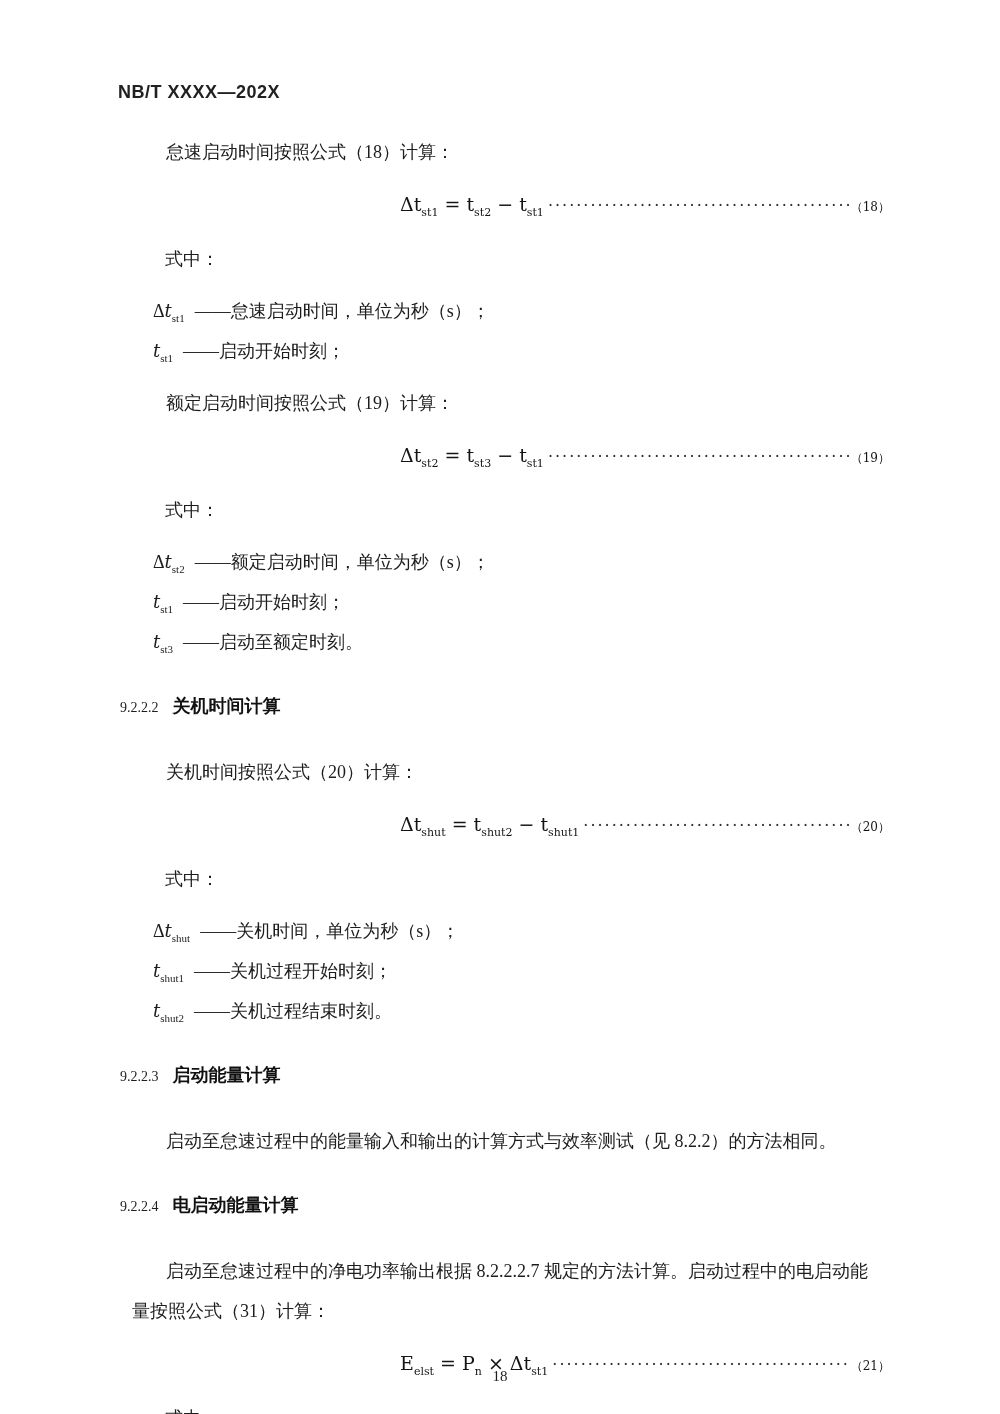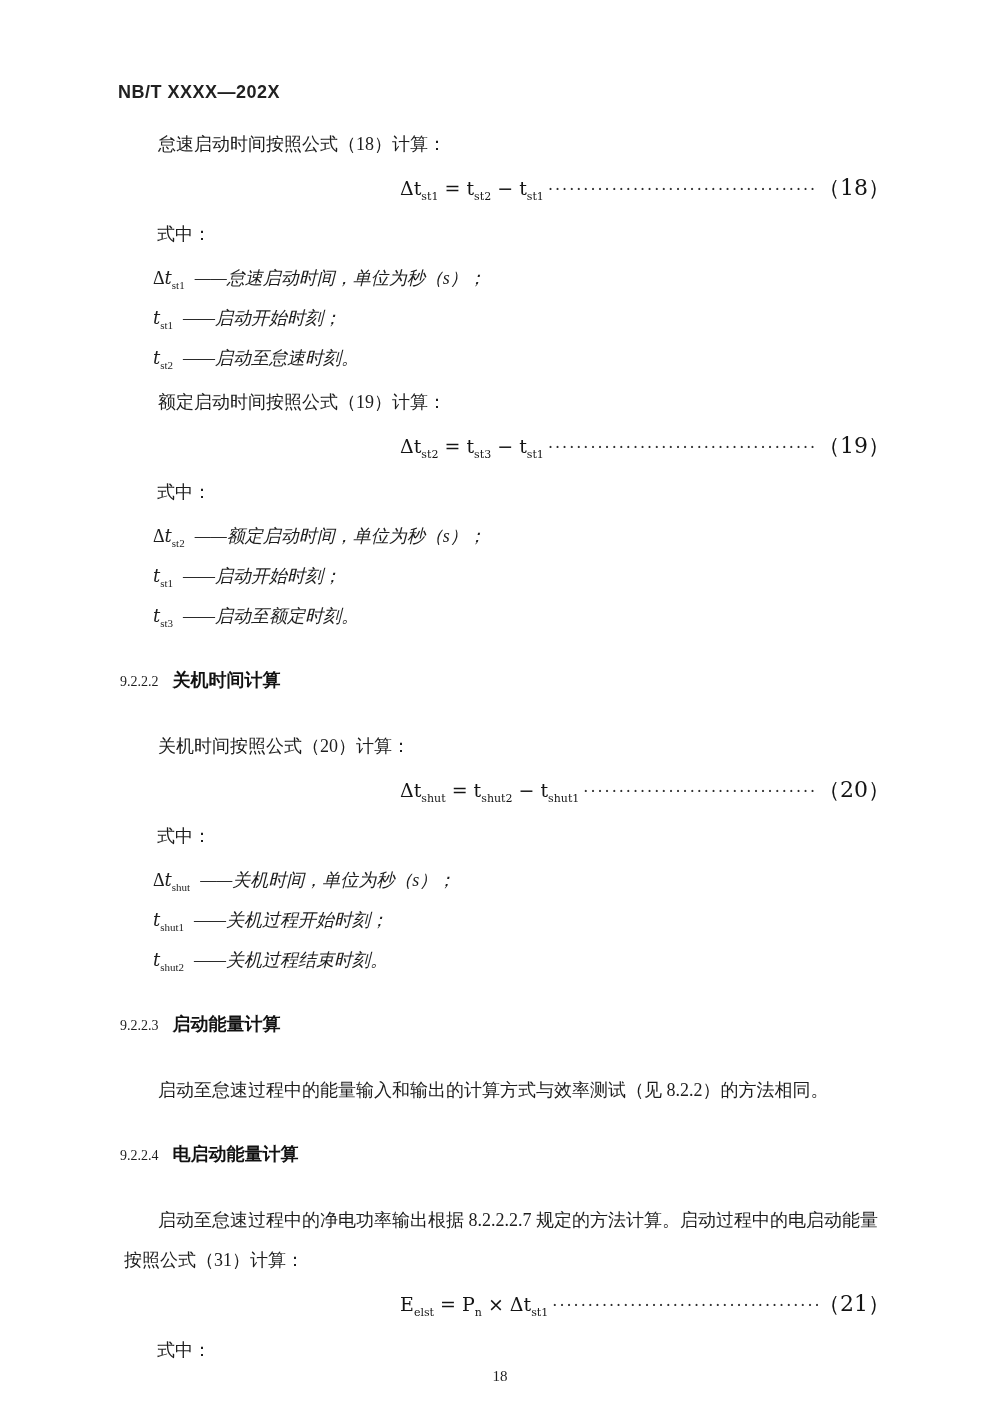--- a/index.html
+++ b/index.html
@@ -22,49 +22,49 @@
     letter-spacing:0.5px;
     color:#212121;
   }
   .content {
     position:absolute;
     left:120px;
     top:120px;
     width:770px;
     font-size:18px;
   }
-  .content p { margin:4px; line-height:40px; }
+  .content p { margin:12px; line-height:40px; }
   .para-indent { text-indent:34px; }
   .where-label { padding-left:33px; line-height:40px; }
   .def-row { padding-left:33px; line-height:40px; }
   .def-sym { white-space:nowrap; }
   .def-sym .base { font-style:italic; font-family:"DejaVu Serif",serif; }
   .def-sym sub, .f-body sub { font-size:11px; line-height:0; }
-  .def-desc { margin-left:10px;font-style:italic; }
+  .def-desc { margin-left:10px; }
   .formula-row {
     display:flex;
     align-items:baseline;
     line-height:40px;
     font-family:"DejaVu Serif",serif;
     font-size:19px;
     color:#141414;
     text-align:right;
   }
   .f-spacer { flex:0 0 280px; }
   .f-body { flex:0 0 auto; white-space:nowrap; }
   .f-dots {
     flex:1 1 auto;
     overflow:hidden;
     white-space:nowrap;
     letter-spacing:2px;
     padding:0 10px 0 4px;
     font-size:16px;
     color:#2e2e2e;
   }
-  .f-num { flex:0 0 auto; white-space:nowrap; font-size:22px; }
+  .f-num { flex:0 0 auto; white-space:nowrap; font-size:12px; }
   .heading { margin:24px 0; line-height:40px; }
   .h-num {
     font-family:"Liberation Serif","DejaVu Serif",serif;
     font-size:14px;
     margin-right:14px;
   }
   .h-title {
     font-family:Liberation Mono, monospace;
     font-weight:bold;
     font-size:18px;
@@ -100,23 +100,20 @@
       <span class="f-num">（18）</span>
     </div>
 
     <p class="where-label">式中：</p>
 
     <div class="def-row">
       <span class="def-sym"><span>Δ</span><span class="base">t</span><sub>st1</sub></span><span class="def-desc">——怠速启动时间，单位为秒（s）；</span>
     </div>
     <div class="def-row">
       <span class="def-sym"><span></span><span class="base">t</span><sub>st1</sub></span><span class="def-desc">——启动开始时刻；</span>
-    </div>
-    <div class="def-row">
-      <span class="def-sym"><span></span><span class="base">t</span><sub>st2</sub></span><span class="def-desc">——启动至怠速时刻。</span>
     </div>
 
     <p class="para-indent">额定启动时间按照公式（19）计算：</p>
 
     <div class="formula-row">
       <span class="f-spacer"></span>
       <span class="f-body"><span>Δt</span><sub>st2</sub><span> = t</span><sub>st3</sub><span> − t</span><sub>st1</sub></span>
       <span class="f-dots">····································································································································</span>
       <span class="f-num">（19）</span>
     </div>

